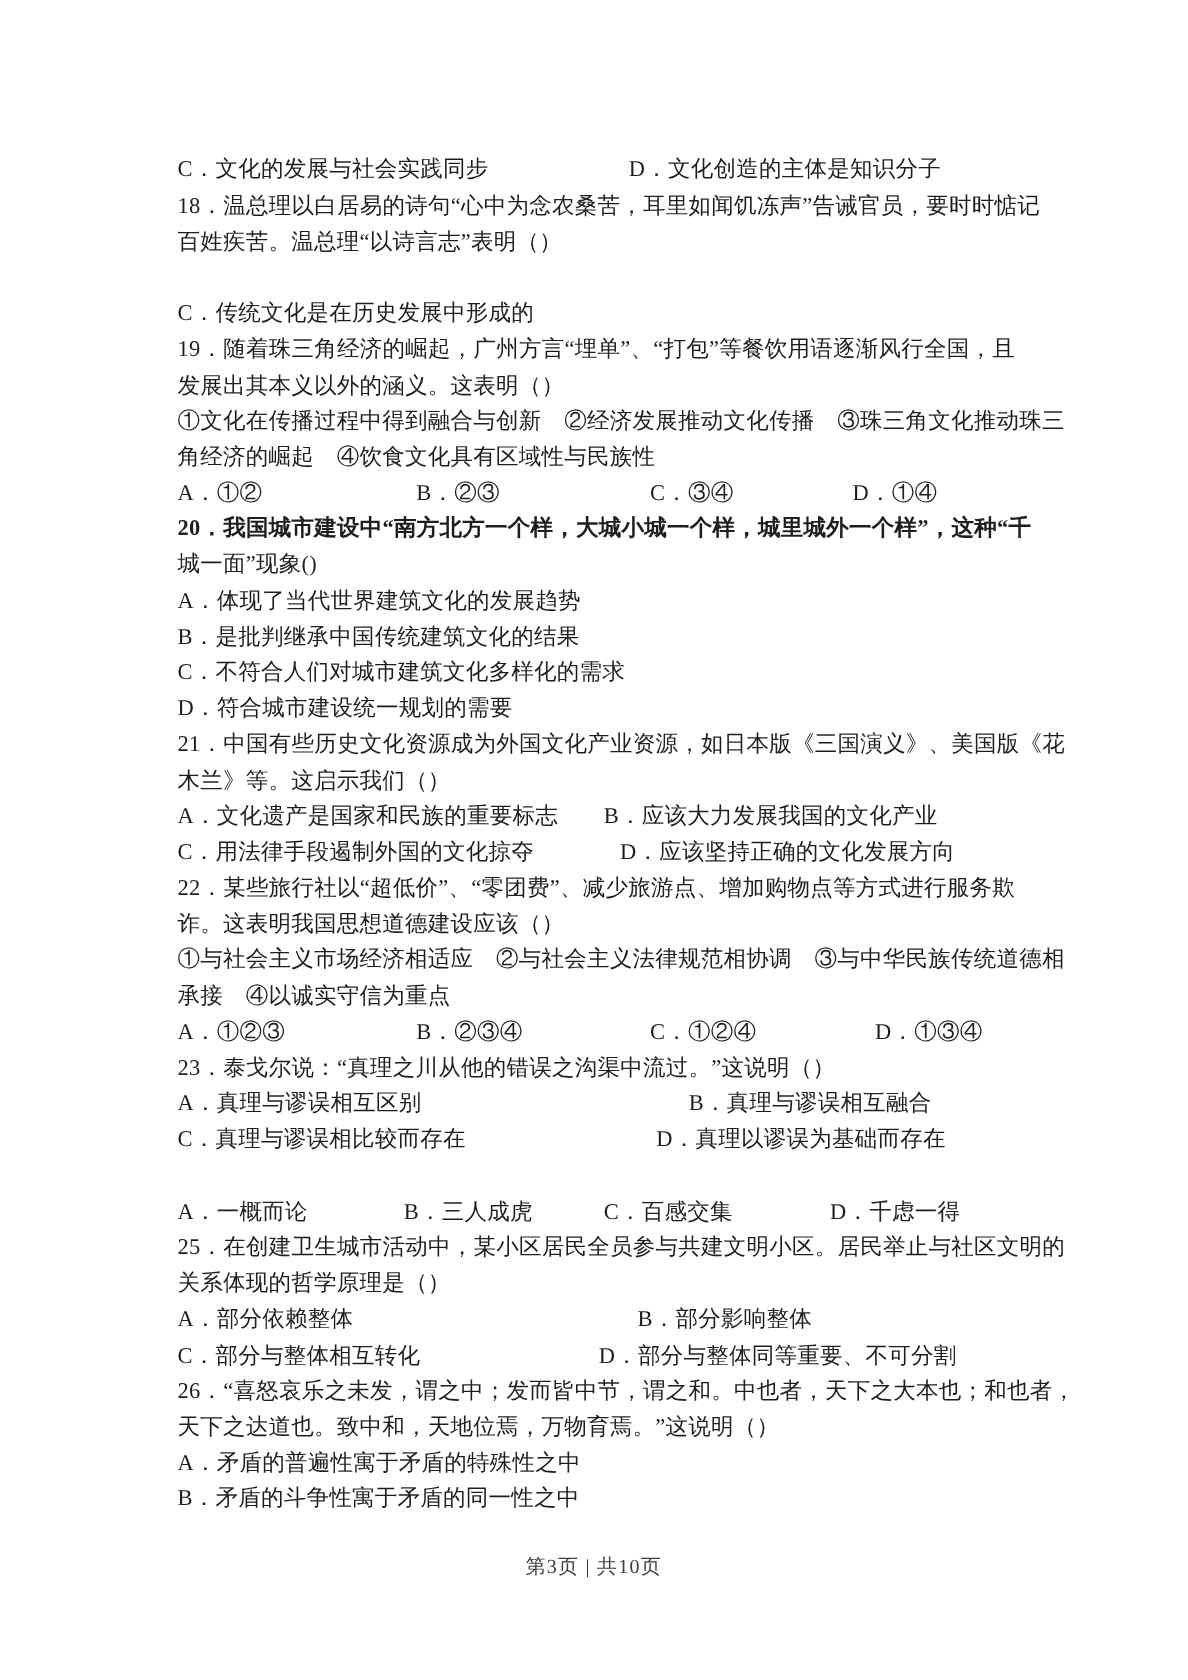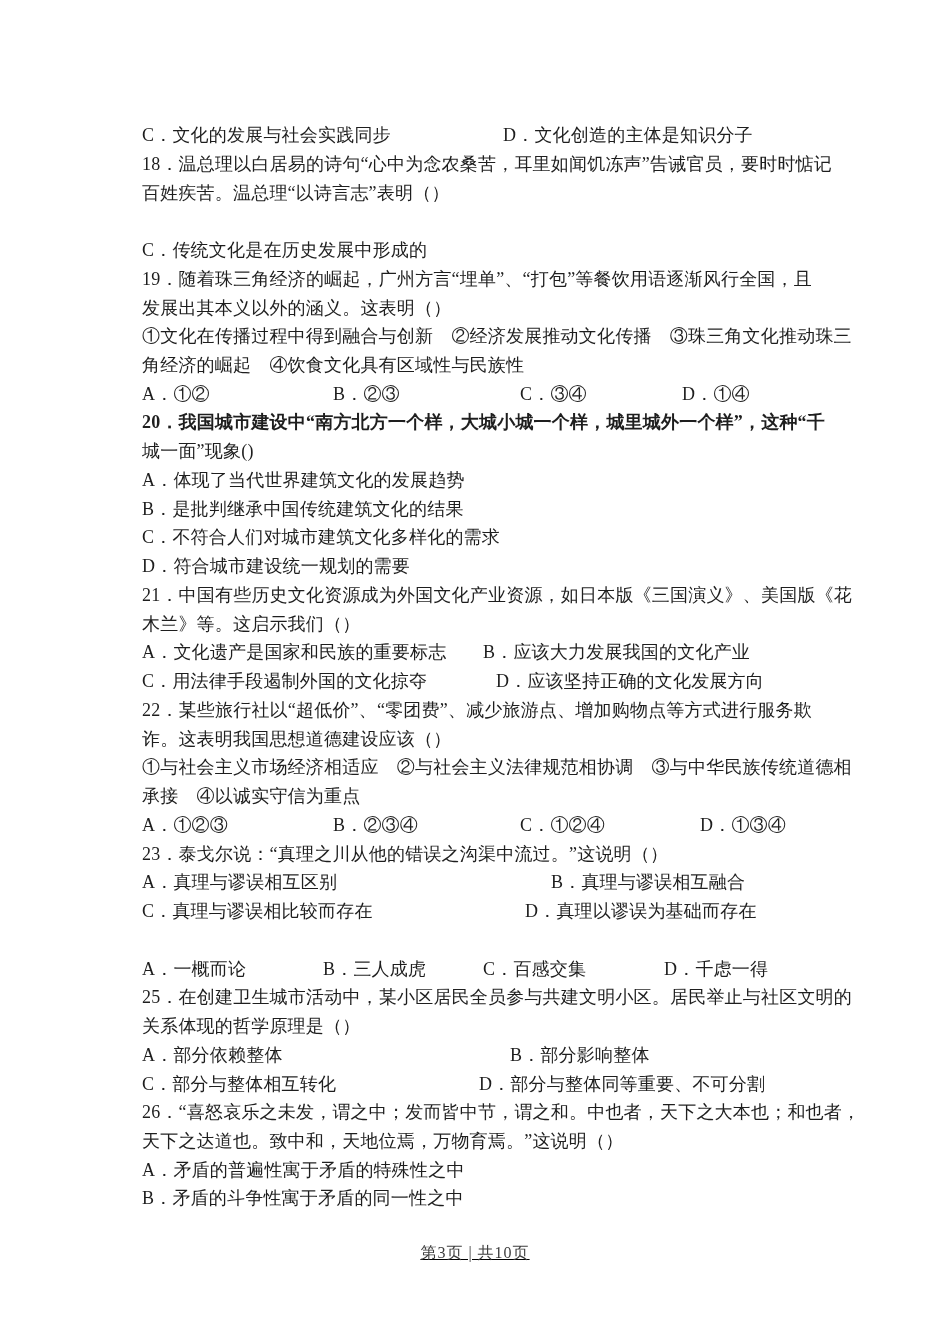--- a/index.html
+++ b/index.html
@@ -42,21 +42,20 @@
     line-height: 24px;
     color: var(--text);
     letter-spacing: 0.2px;
   }
   .footer {
     position: absolute;
     top: 1243px;
     left: 0;
     width: 100%;
     text-align: center;
-    text-decoration: underline;
   }
   .footer span {
     font-size: 16px;
     color: var(--footer-text);
     letter-spacing: 1px;
   }
 </style>
 </head>
 <body>
 

